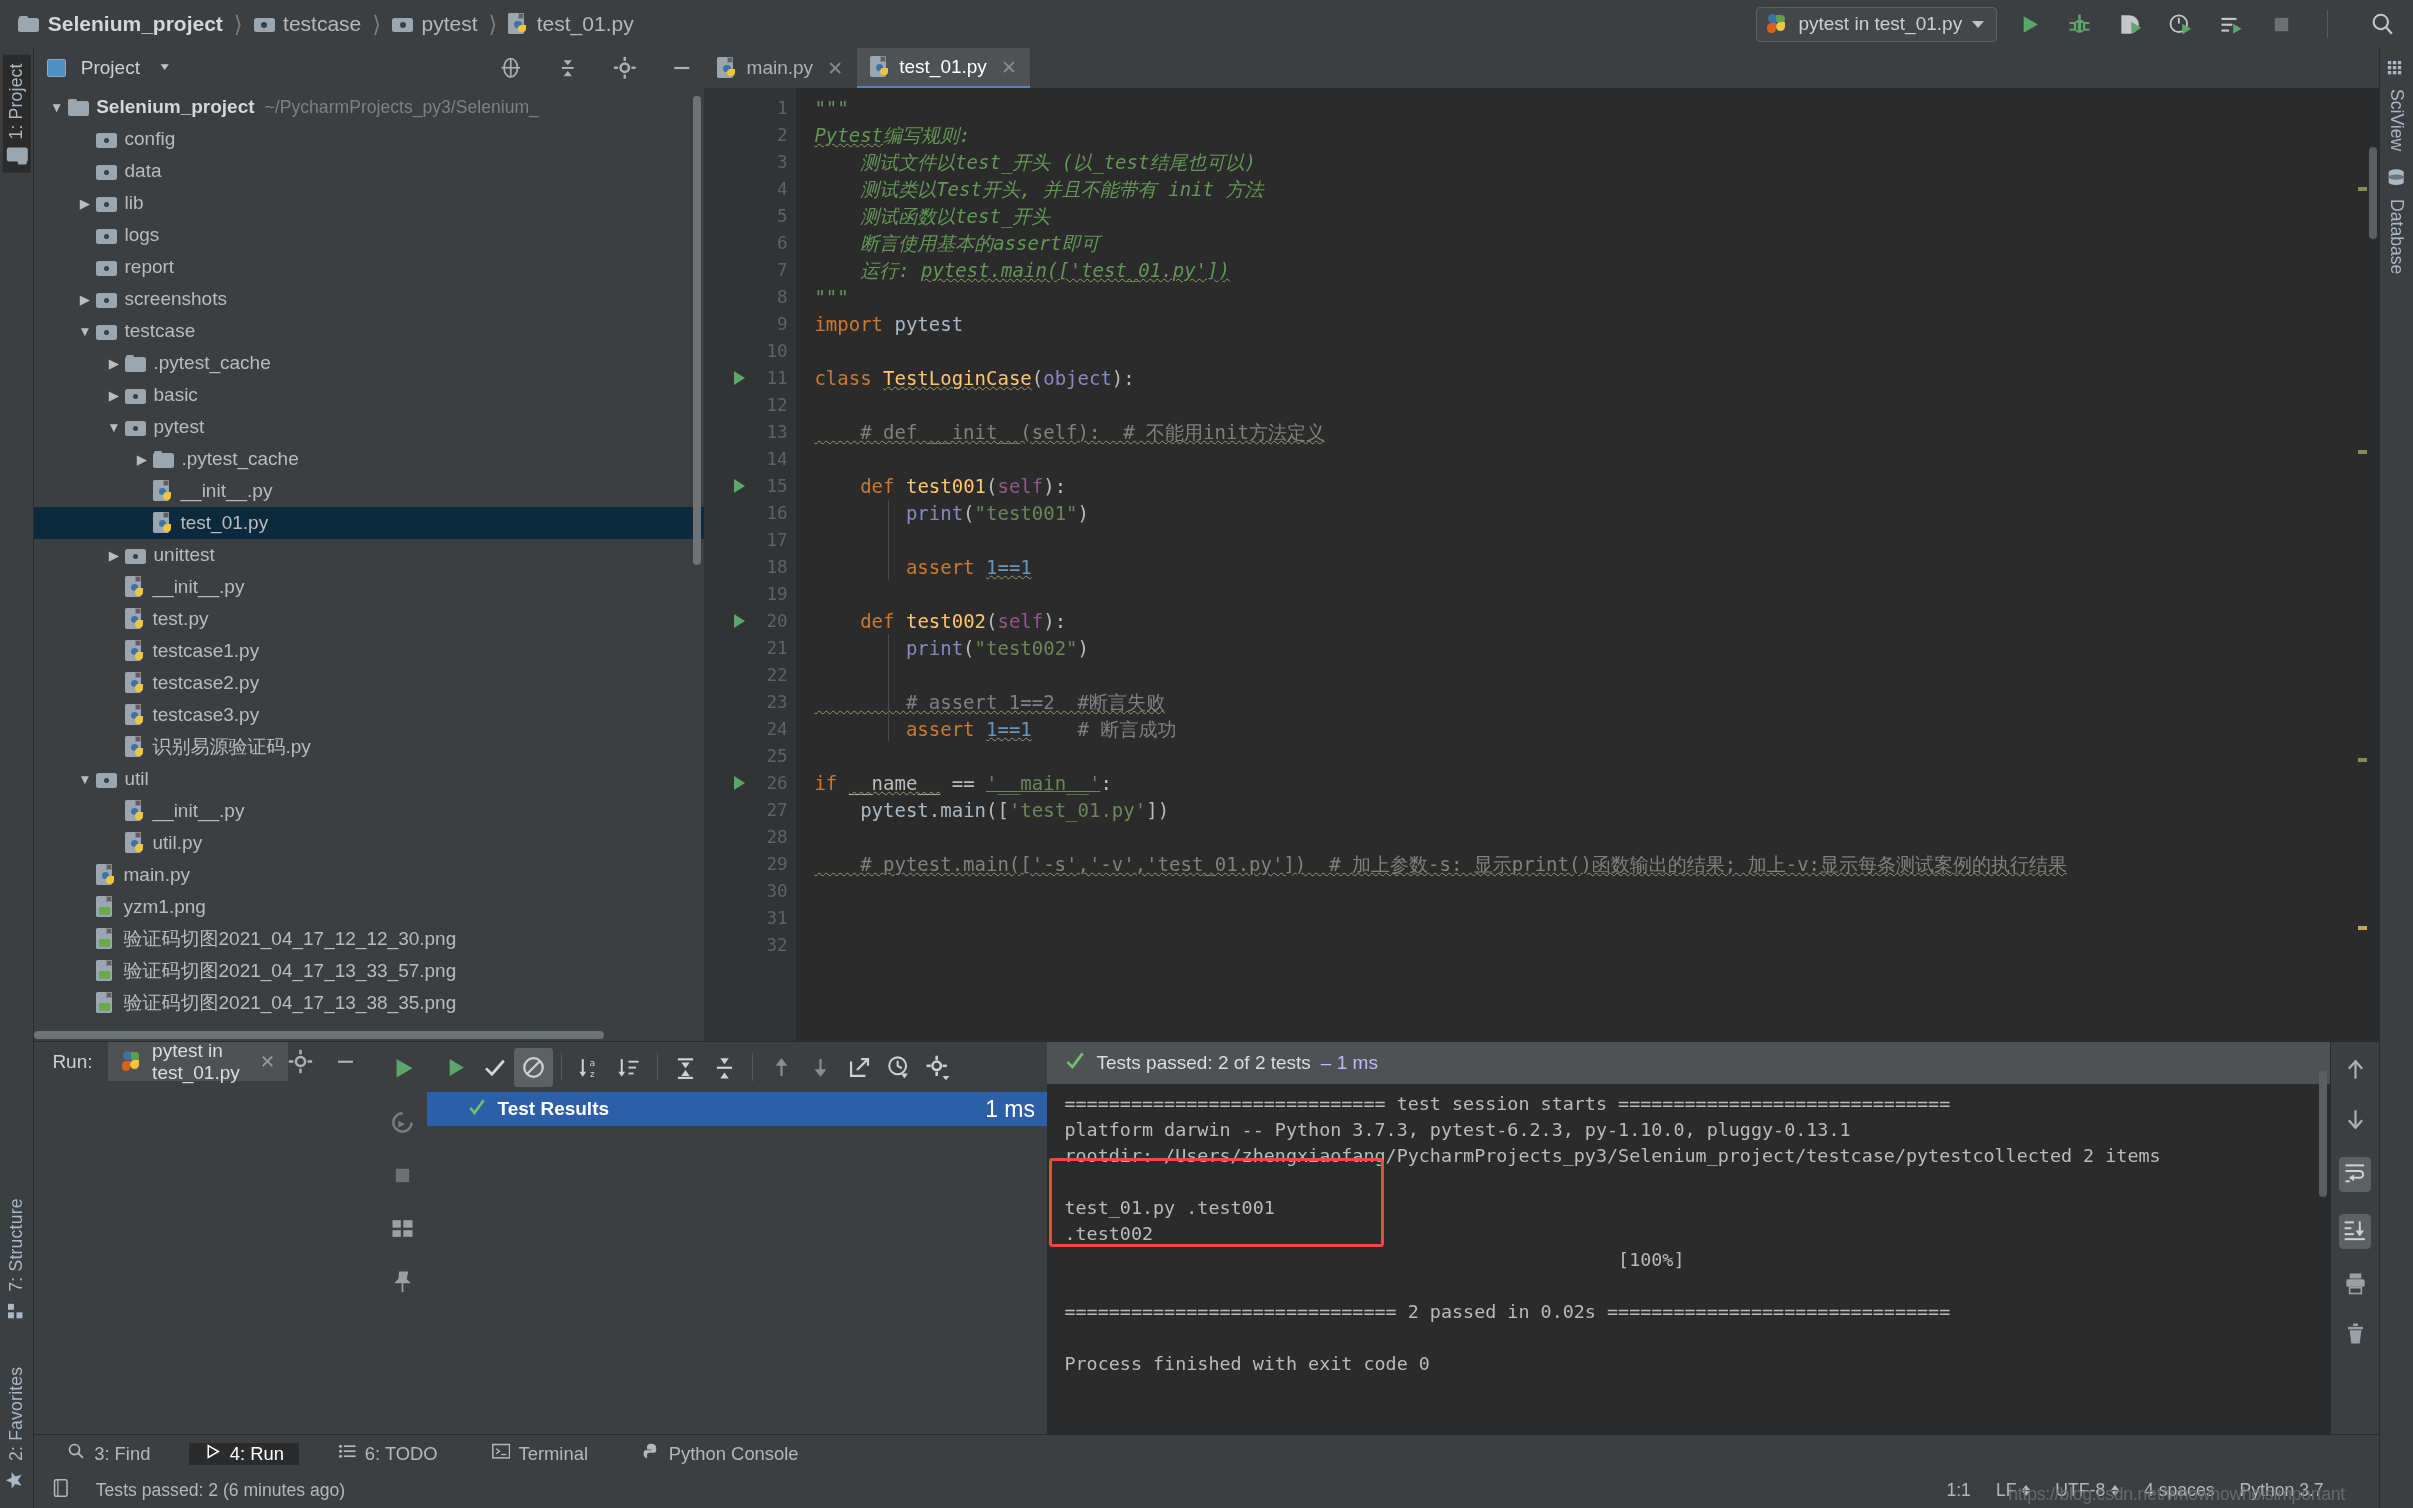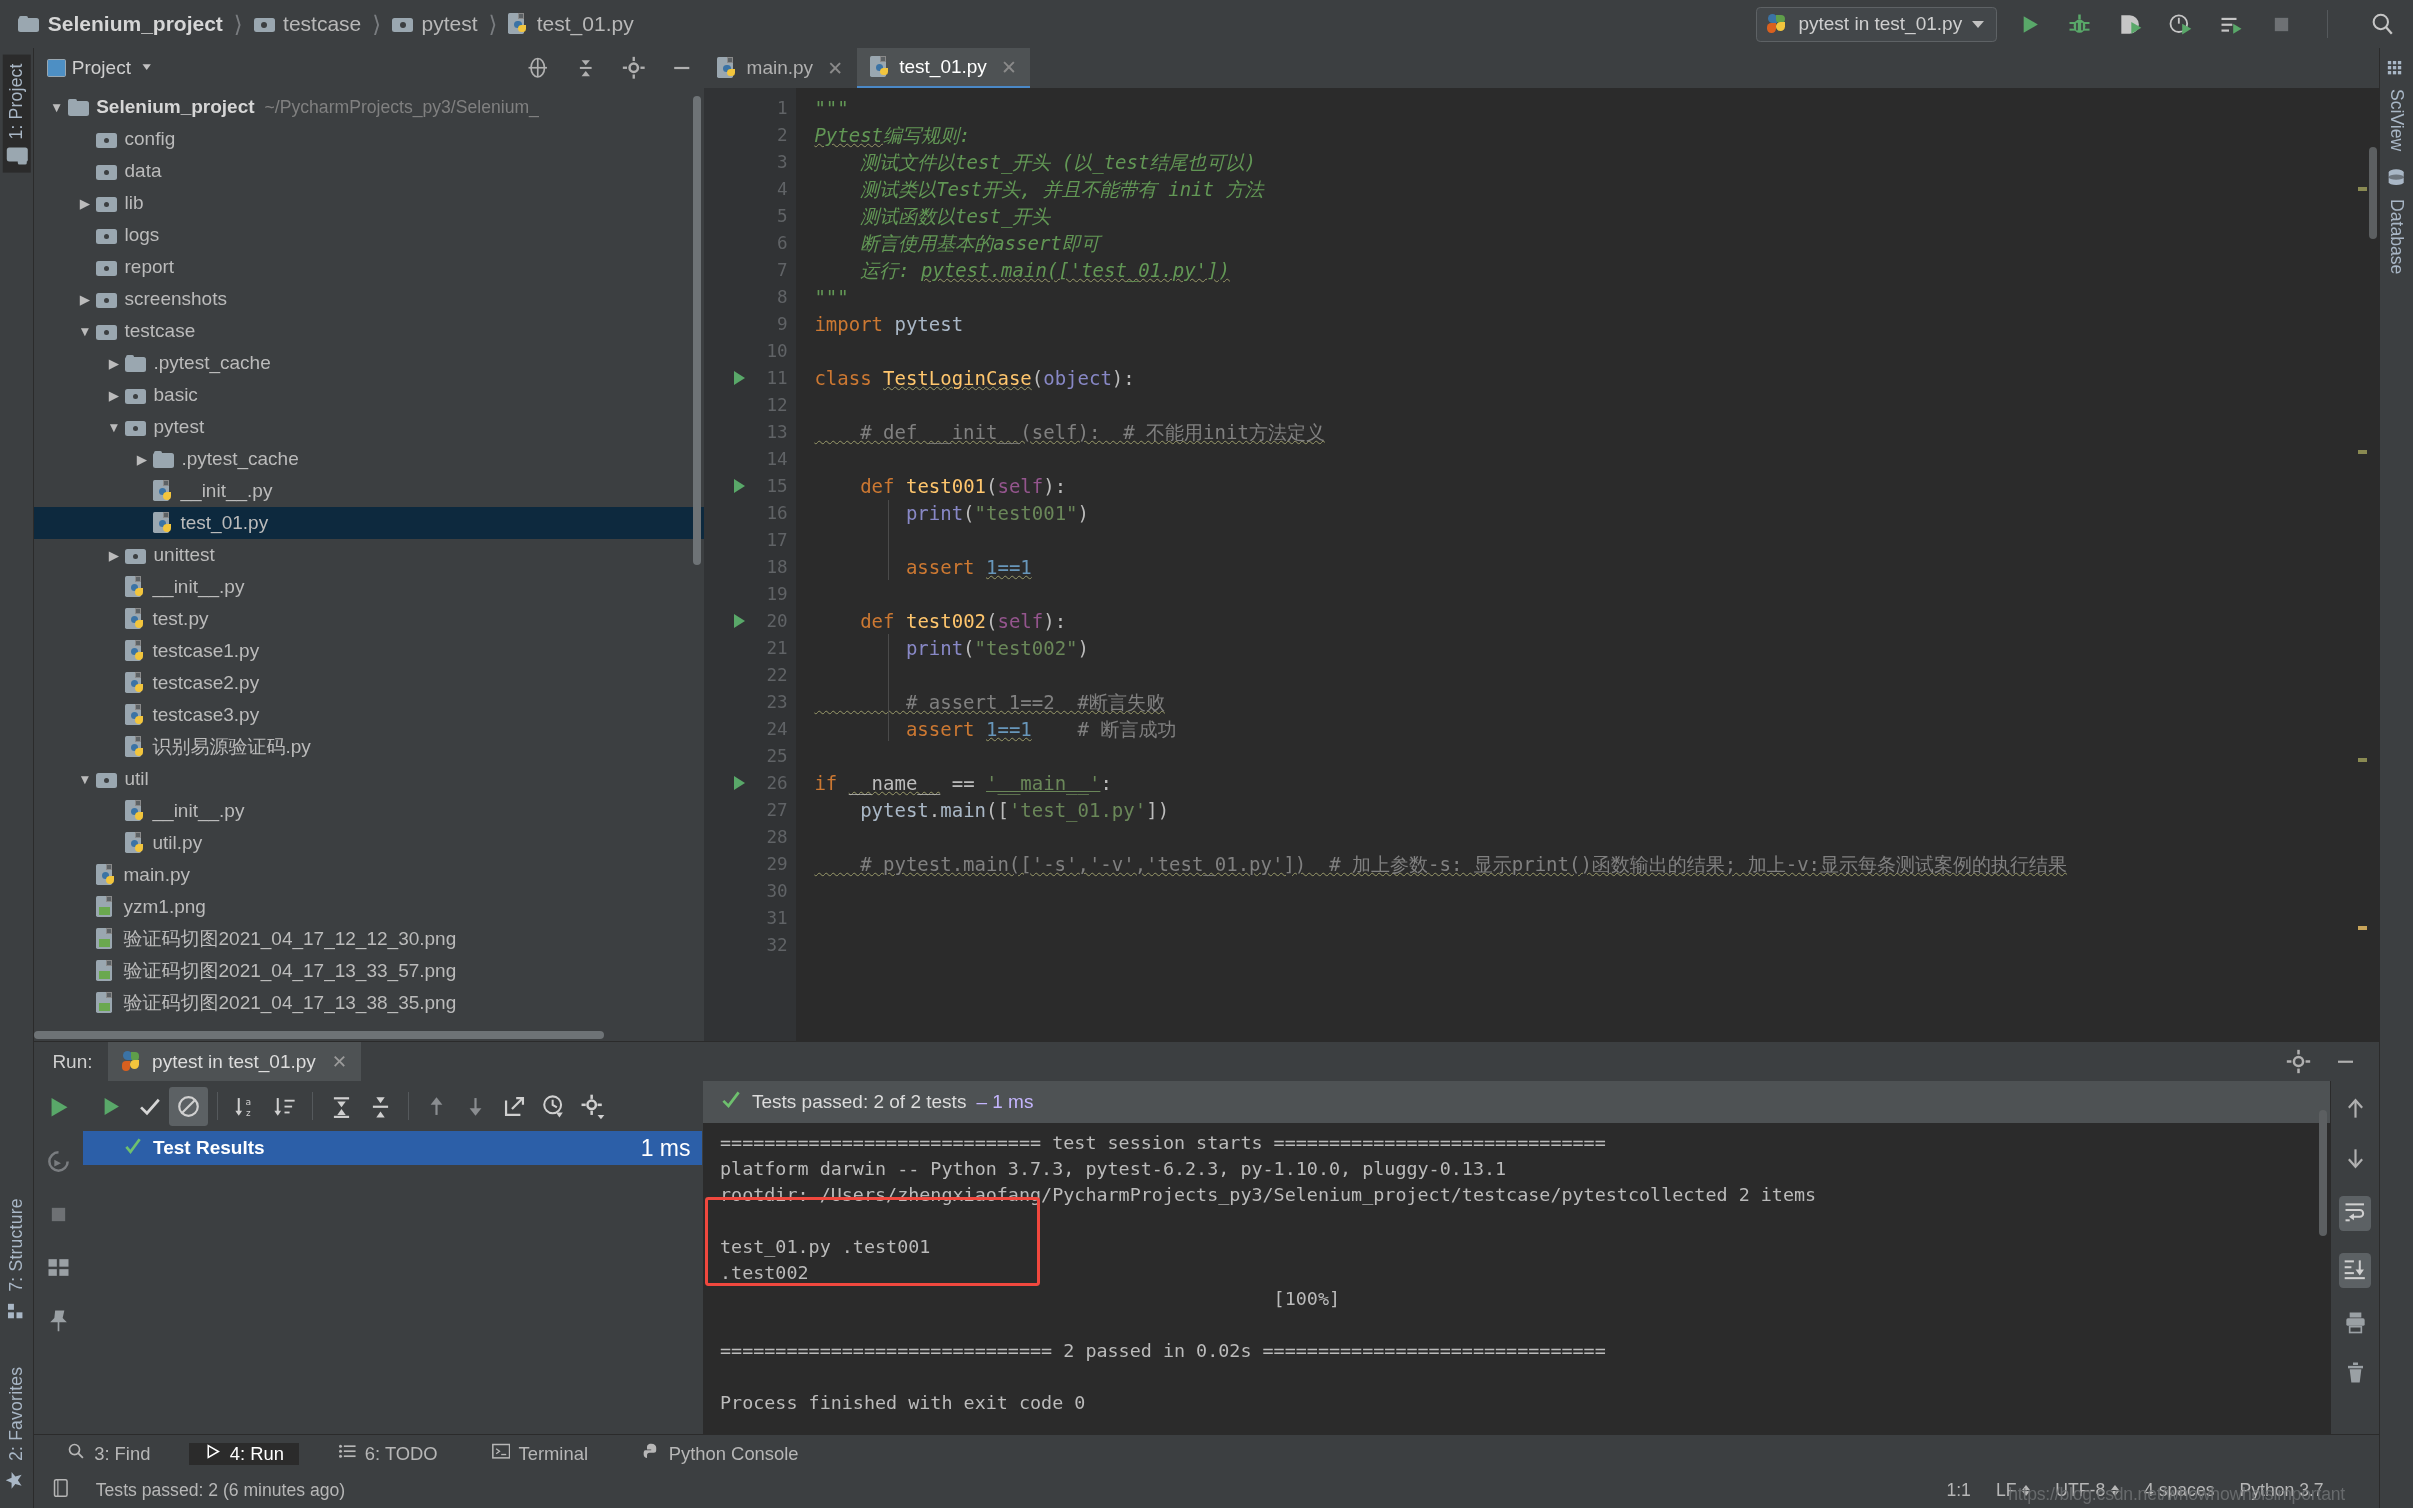--- a/index.html
+++ b/index.html
@@ -92,21 +92,21 @@
     display:flex; flex-direction:column; align-items:center; padding: 11.7px 0; gap: 17px; flex:0 0 34px;
   }
   .rtab { writing-mode: vertical-rl; font-size:17.6px; color:#a9b7c6; display:flex; align-items:center; gap:7.5px; white-space:nowrap;}
   .rtab .gl { writing-mode: horizontal-tb; font-size:17px; }
 
   .center { flex:1; display:flex; flex-direction:column; min-width:0; }
   .upper { flex: 0 0 993px; display:flex; min-height:0; }
 
   
   .projpanel { width: 670px; flex:0 0 670px; display:flex; flex-direction:column; background:#3c3f41; min-height:0;}
-  .projhdr { height:40px; display:flex; align-items:center; padding:0 10px 0 13.4px; gap:6px; flex:0 0 40px;}
+  .projhdr { height:40px; display:flex; align-items:center; padding:0 10px 0 13.4px; gap:15px; flex:0 0 40px;}
   .projhdr .label { font-size:19px; color:#cfcfcf; }
   .proj-sq { width:18.4px;height:18.4px;border:1.7px solid #9aa7b0; background:#4d8fc4; border-radius:1.7px;}
   .projhdr .spacer { flex:1; }
   .phicon { width:25px;height:25px; display:flex;align-items:center;justify-content:center; margin-left: 17px;}
   .tree {
     flex:1; overflow:hidden; background:#3c3f41; padding-top: 3.4px; position:relative;
   }
   .trow { display:flex; align-items:center; height:32px; font-size:19px; color:#bbbbbb; white-space:nowrap; padding-right:6.7px;}
   .trow.sel { background:#0d293e; }
   .trow .arw { width:22px; flex:0 0 22px; display:flex; align-items:center; justify-content:center; color:#bbbbbb; font-size:13.4px;}
@@ -154,21 +154,21 @@
   .doc { color:#629755; font-style:italic; }
   .cls { color:#a9b7c6; }
   .wv { text-decoration: underline; text-decoration-style: wavy; text-decoration-color:#9a9a6a; text-decoration-thickness:0.8px;}
   .ul { text-decoration: underline; text-decoration-color:#6a8759;}
   .indent-line { position:absolute; background:#4b4b4b; width:0.8px; }
   .ed-vscroll { position:absolute; right:2.5px; top:59px; width:7.5px; height:92px; background:#5c5f61; border-radius:4.2px;}
   .marker { position:absolute; right:11.7px; width:9.2px; height:4.2px; }
   .ed-rightbar { position:absolute; right:0; top:0; width:18.4px; height:100%; background:#2b2b2b;}
 
   
-  .runpanel { flex:1; display:flex; flex-direction:column; background:#3c3f41; min-height:0; border-top:0.8px solid #2b2b2b;}
+  .runpanel { flex:1; display:flex; flex-direction:row; background:#3c3f41; min-height:0; border-top:0.8px solid #2b2b2b;}
   .runhdr { height:39px; display:flex; align-items:center; background:#3c3f41; flex:0 0 39px; padding-left:18.4px;}
   .runhdr .rl { font-size:19px; color:#cfcfcf; margin-right:15px;}
   .runtab {
     display:flex; align-items:center; gap:9.2px; padding:0 13.4px; height:39px; background:#4e5254;
     font-size:19px; color:#dddddd;
   }
   .runhdr .spacer { flex:1; }
   .rhicon { width:27px;height:27px;display:flex;align-items:center;justify-content:center;margin-right:20px;}
   .runbody { flex:1; display:flex; min-height:0; }
   .runtools {

